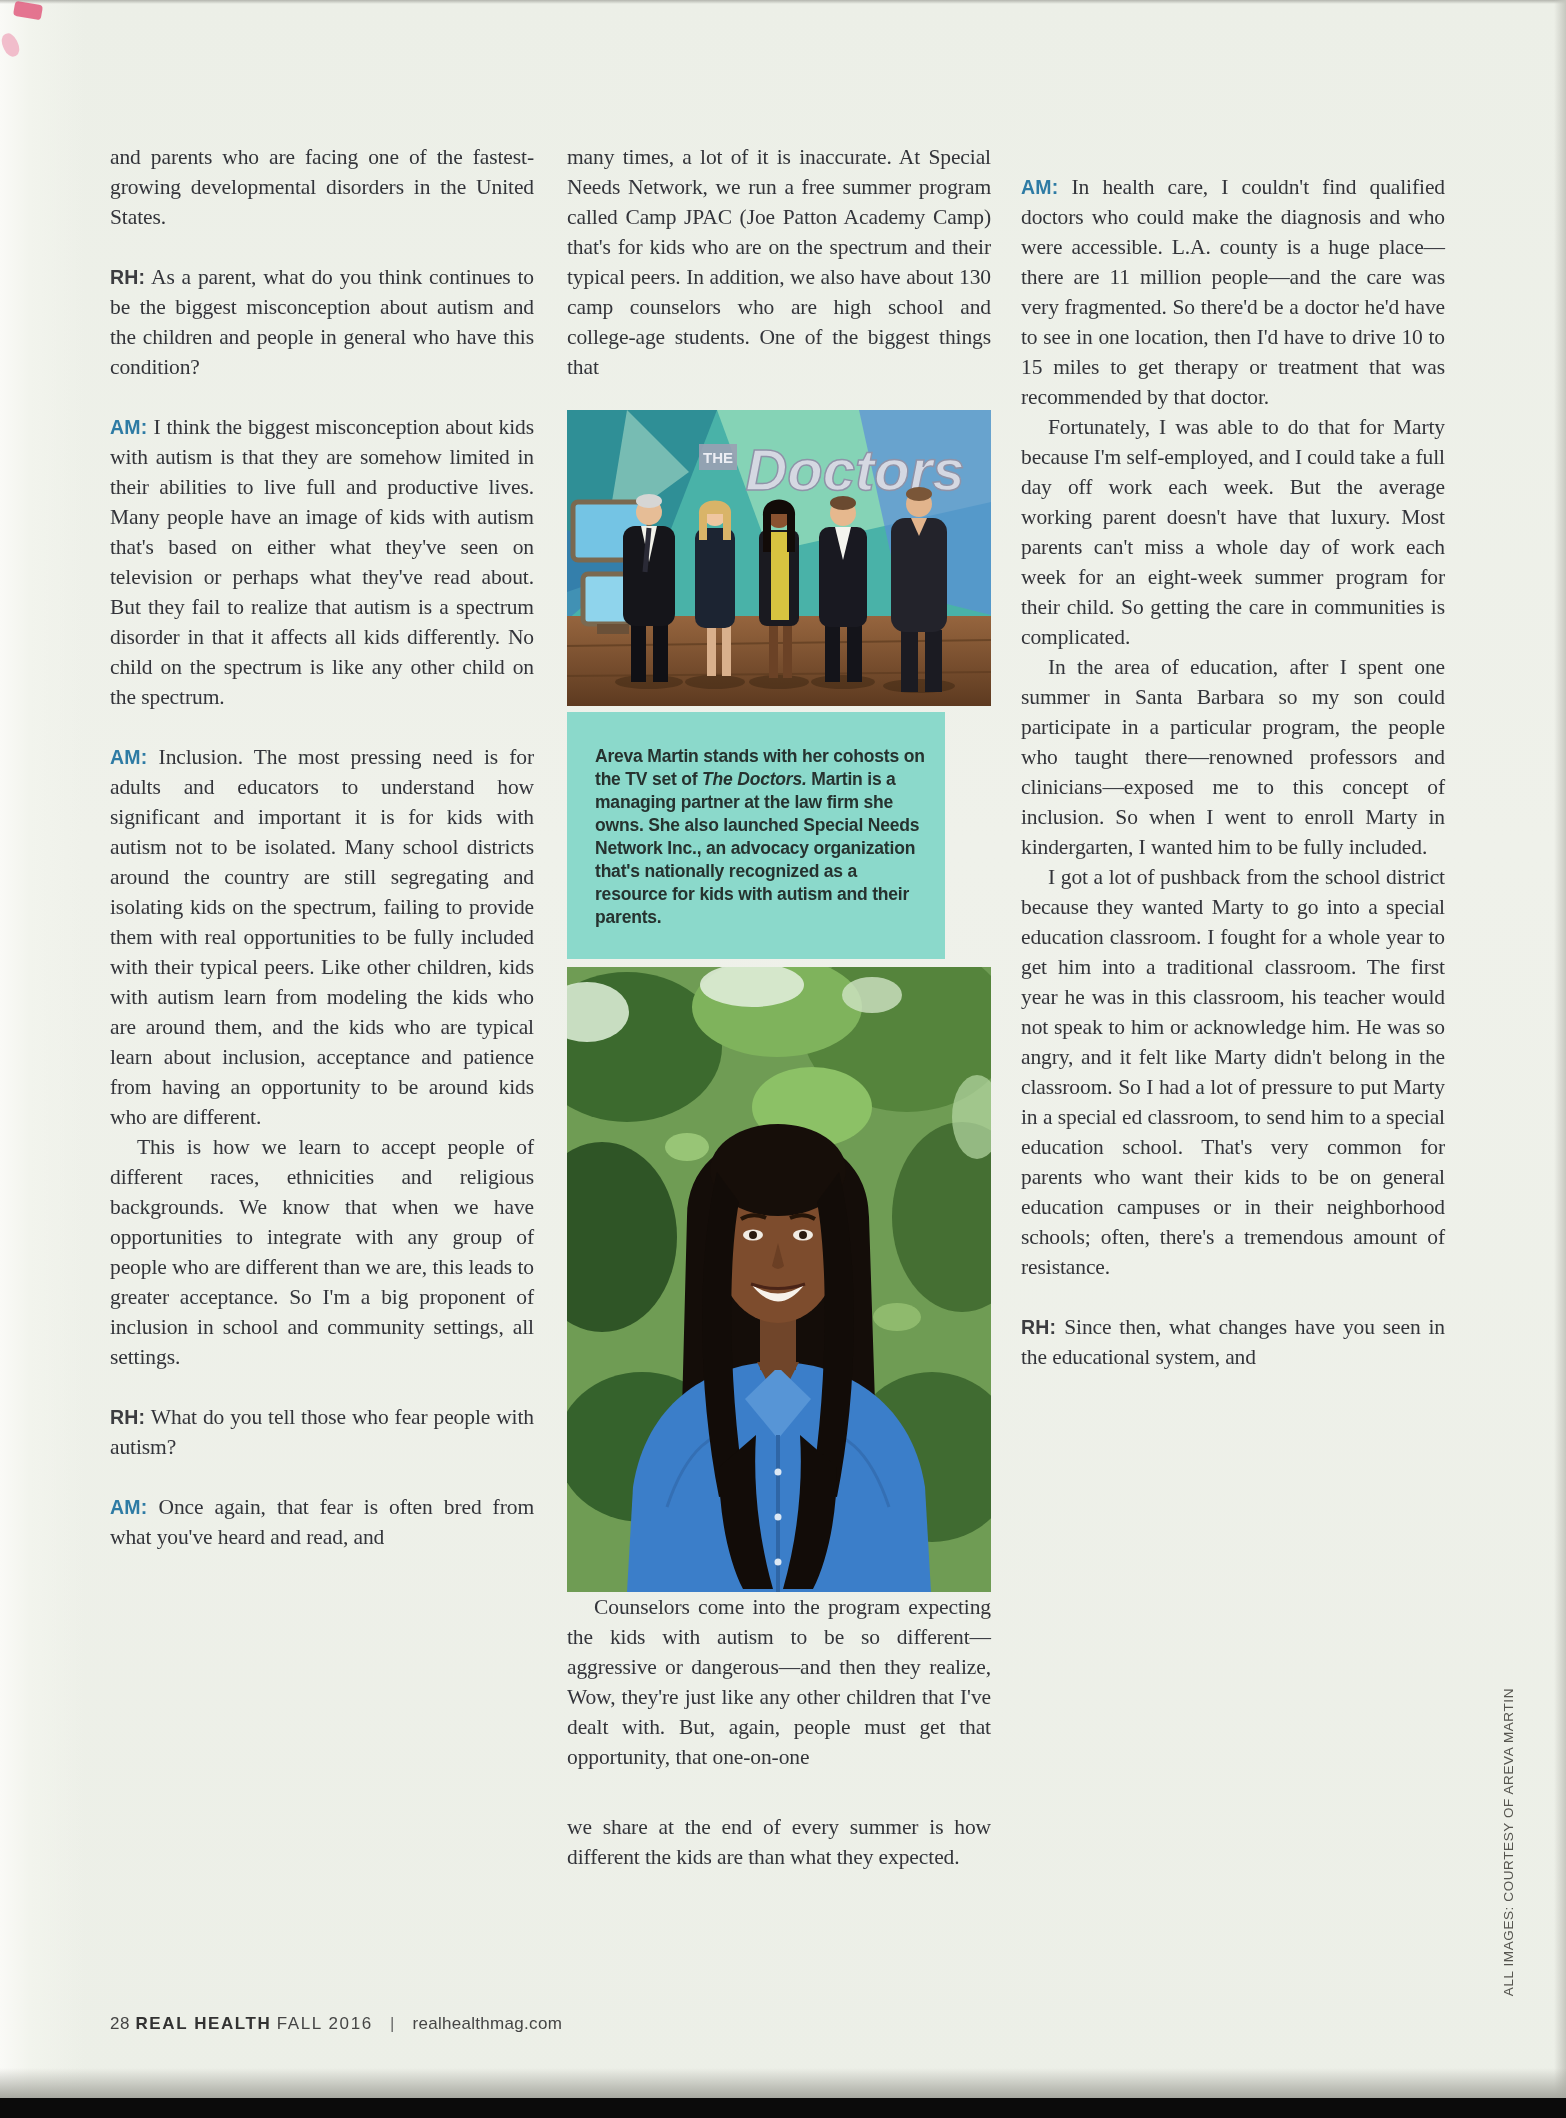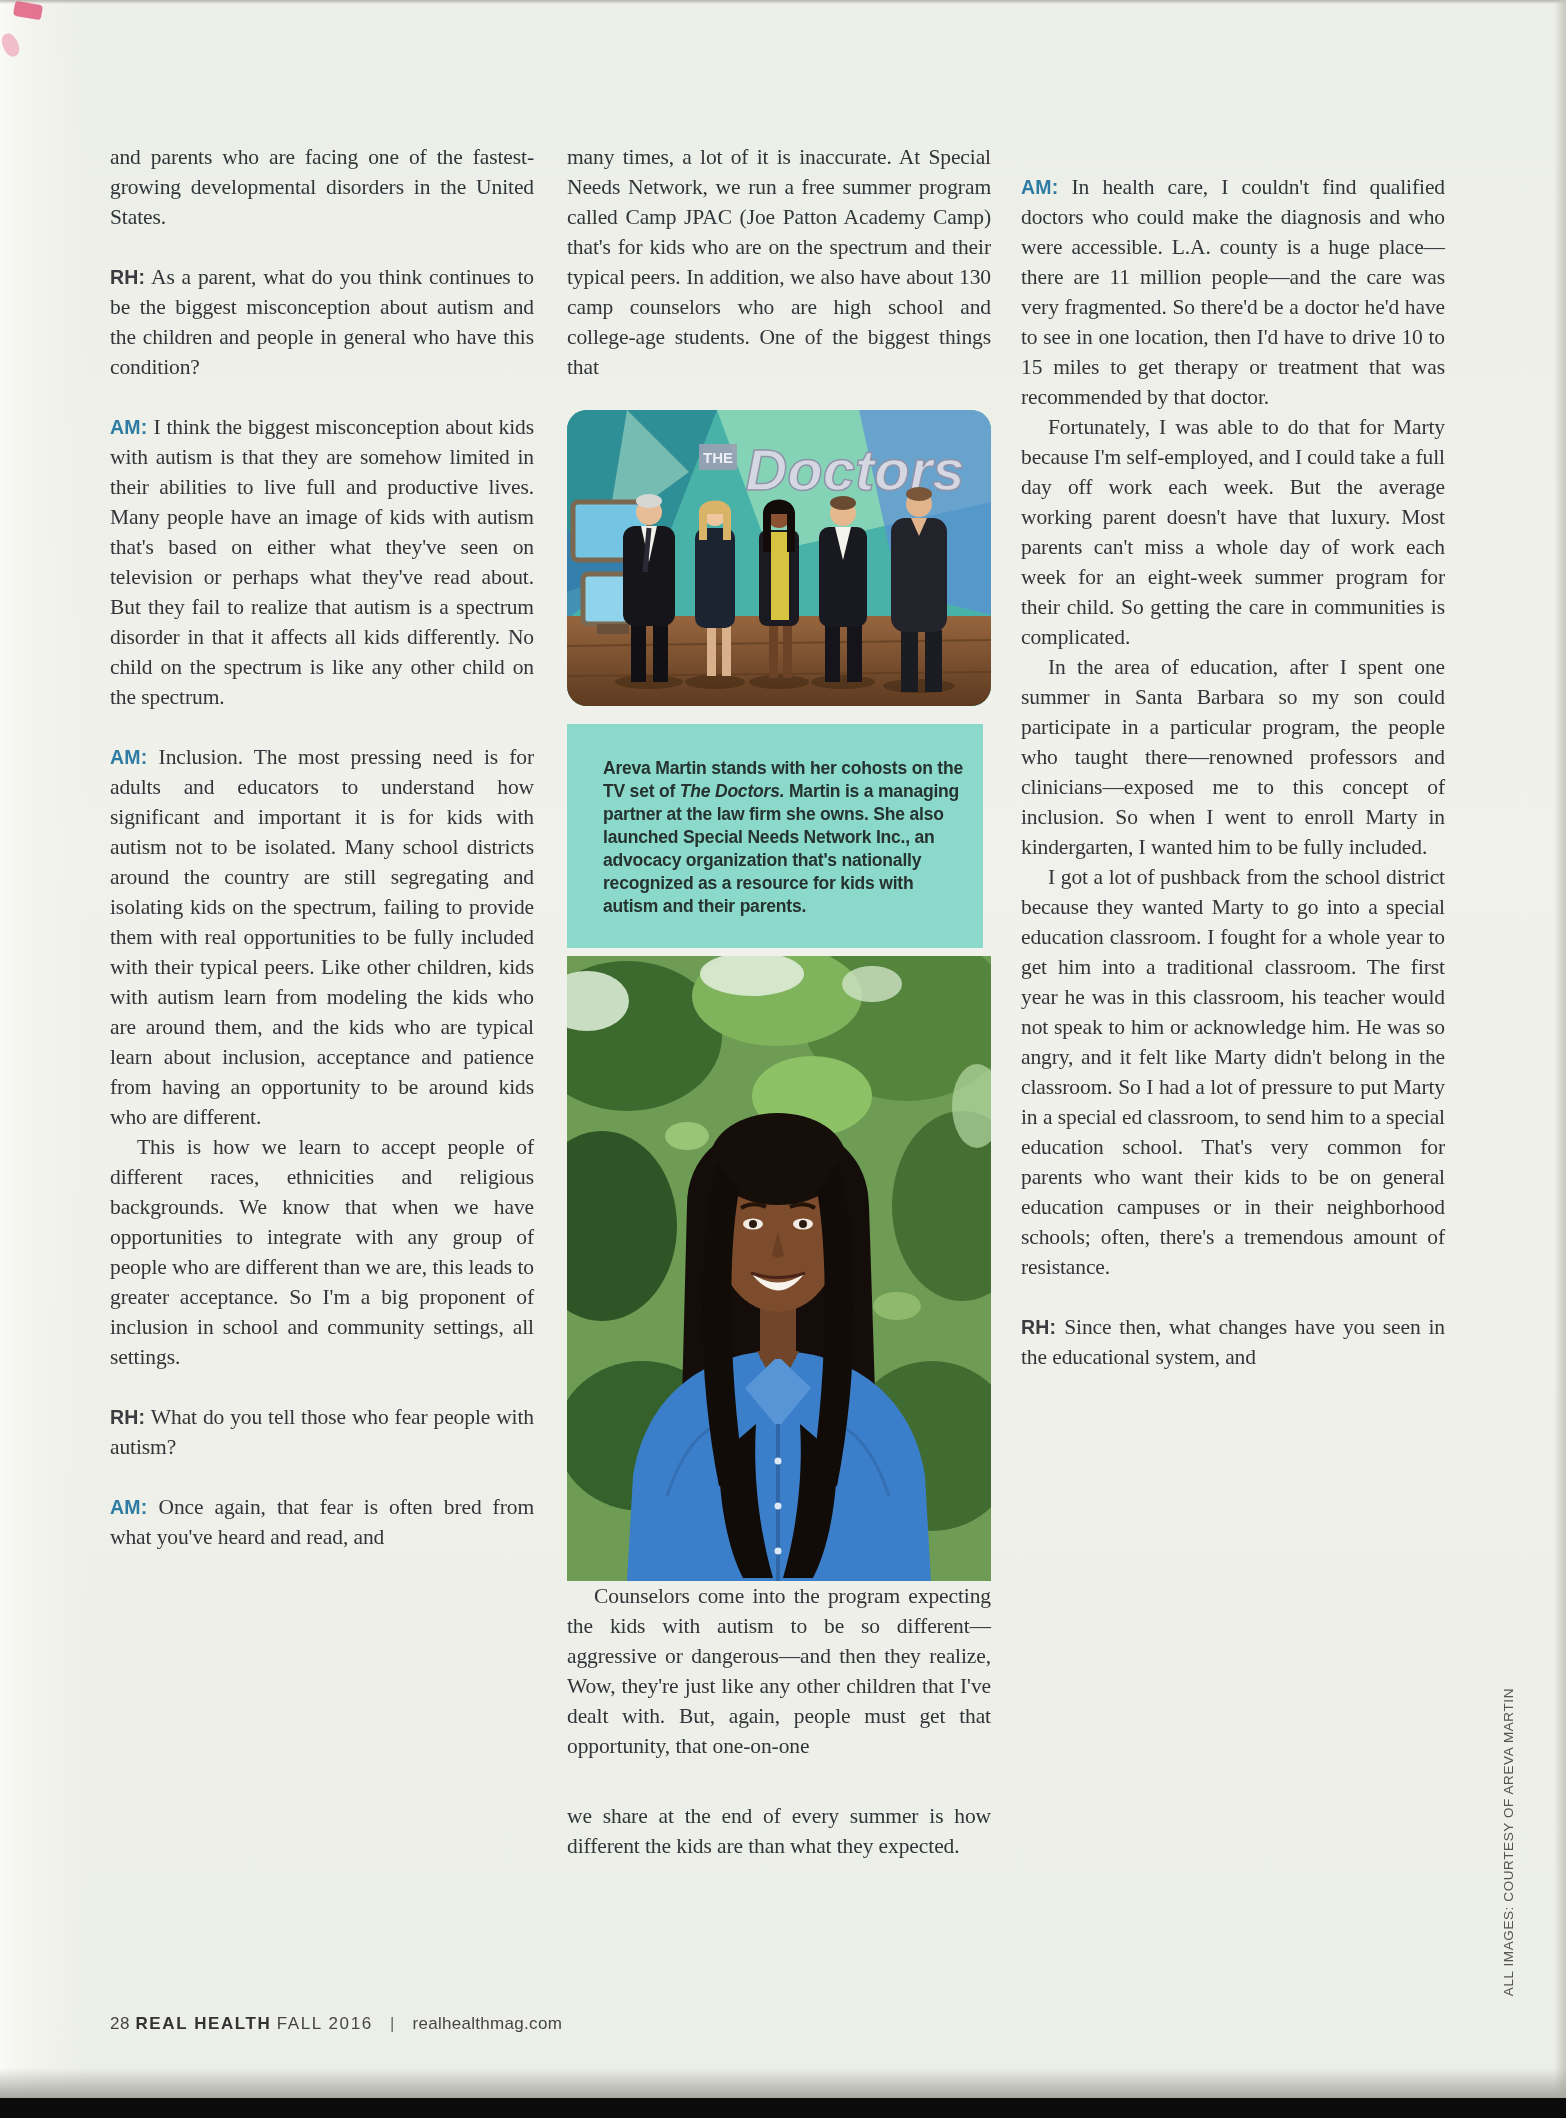--- a/index.html
+++ b/index.html
@@ -28,27 +28,27 @@
   p.body{margin:0;font-size:21.5px;line-height:30px;text-align:justify;letter-spacing:-0.1px;}
   p.gap{margin-top:30px;}
   p.cont{text-indent:27px;}
   .spk{font-family:"Liberation Sans","DejaVu Sans",sans-serif;font-weight:700;font-size:19.5px;letter-spacing:.2px;}
   .spk-rh{color:#3c3c40;}
   .spk-am{color:#2e7ba4;}
 
   
   .photo{width:424px;overflow:hidden;background:#9ab;}
   .photo svg{display:block;}
-  .photo-tv{height:296px;margin-top:28px;border-radius:20px;}
+  .photo-tv{height:296px;margin-top:28px;}
   .photo-portrait{height:625px;margin-top:8px;}
 
   
   .caption-box{
-    margin-top:18px;width:416px;box-sizing:border-box;
-    background:#8bd9cb;padding:33px 20px 30px 36px;
+    margin-top:6px;width:378px;box-sizing:border-box;
+    background:#8bd9cb;padding:33px 20px 30px 28px;
   }
   .caption-box p{
     margin:0;font-family:"Liberation Sans","DejaVu Sans",sans-serif;
     font-weight:700;font-size:17.5px;line-height:23px;color:#26322f;letter-spacing:-0.2px;
   }
   .caption-box em{font-style:italic;}
 
   
   .footer{
     position:absolute;left:110px;top:2014px;

